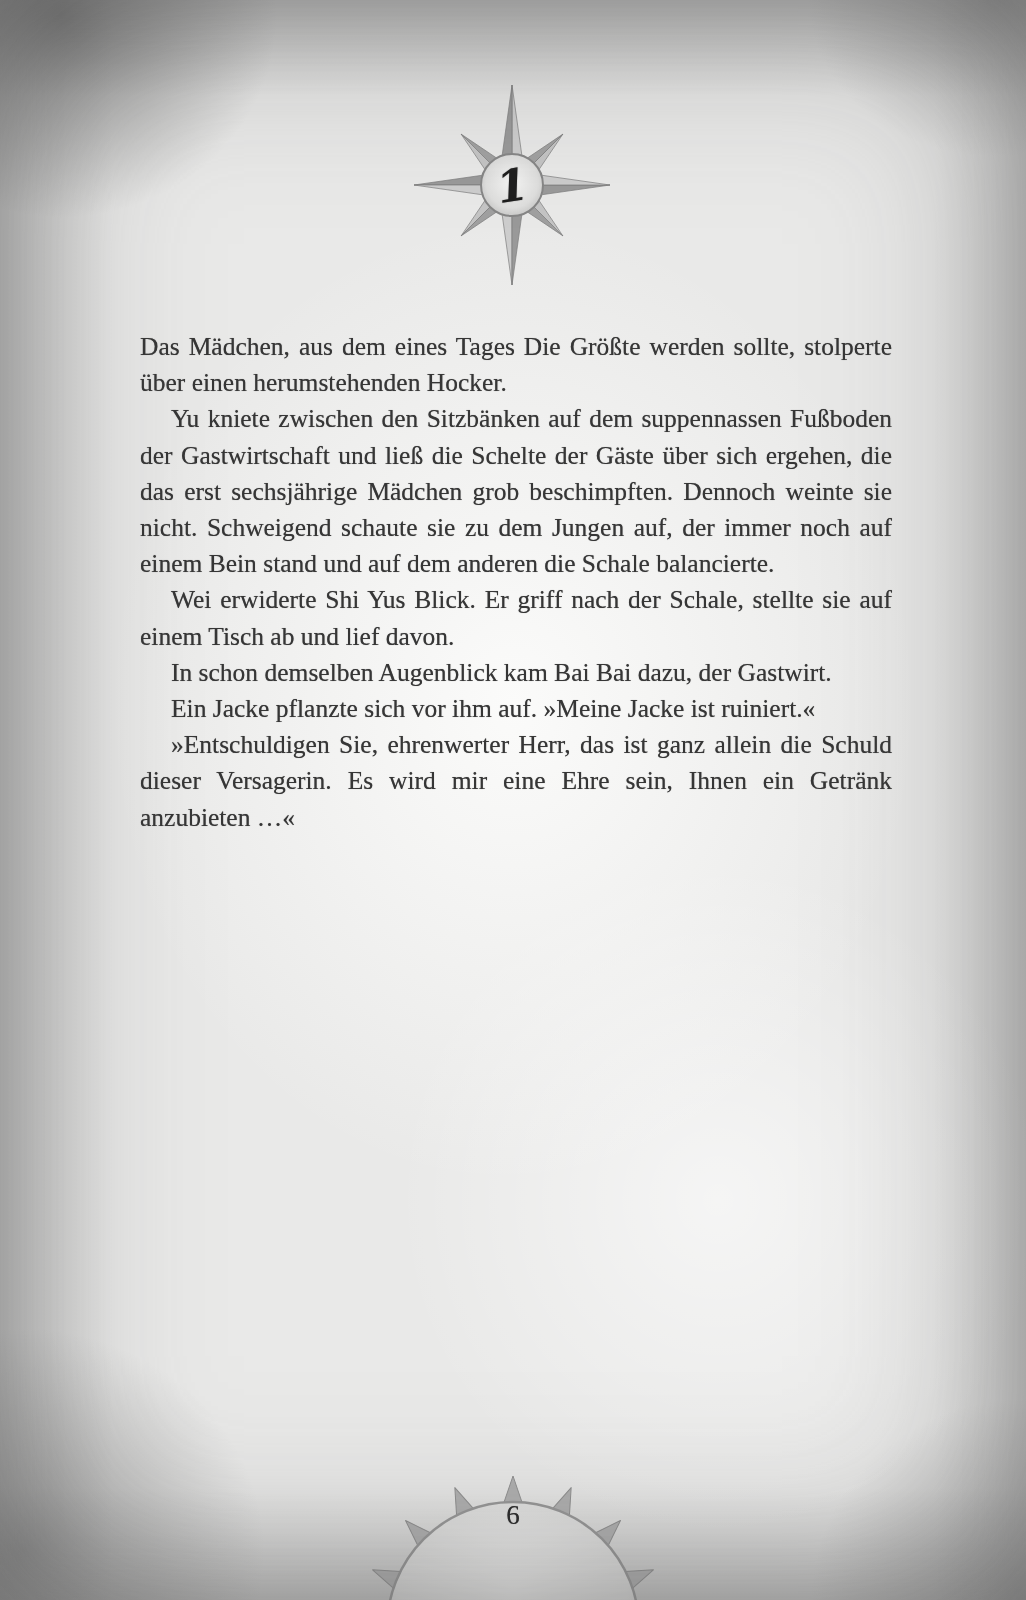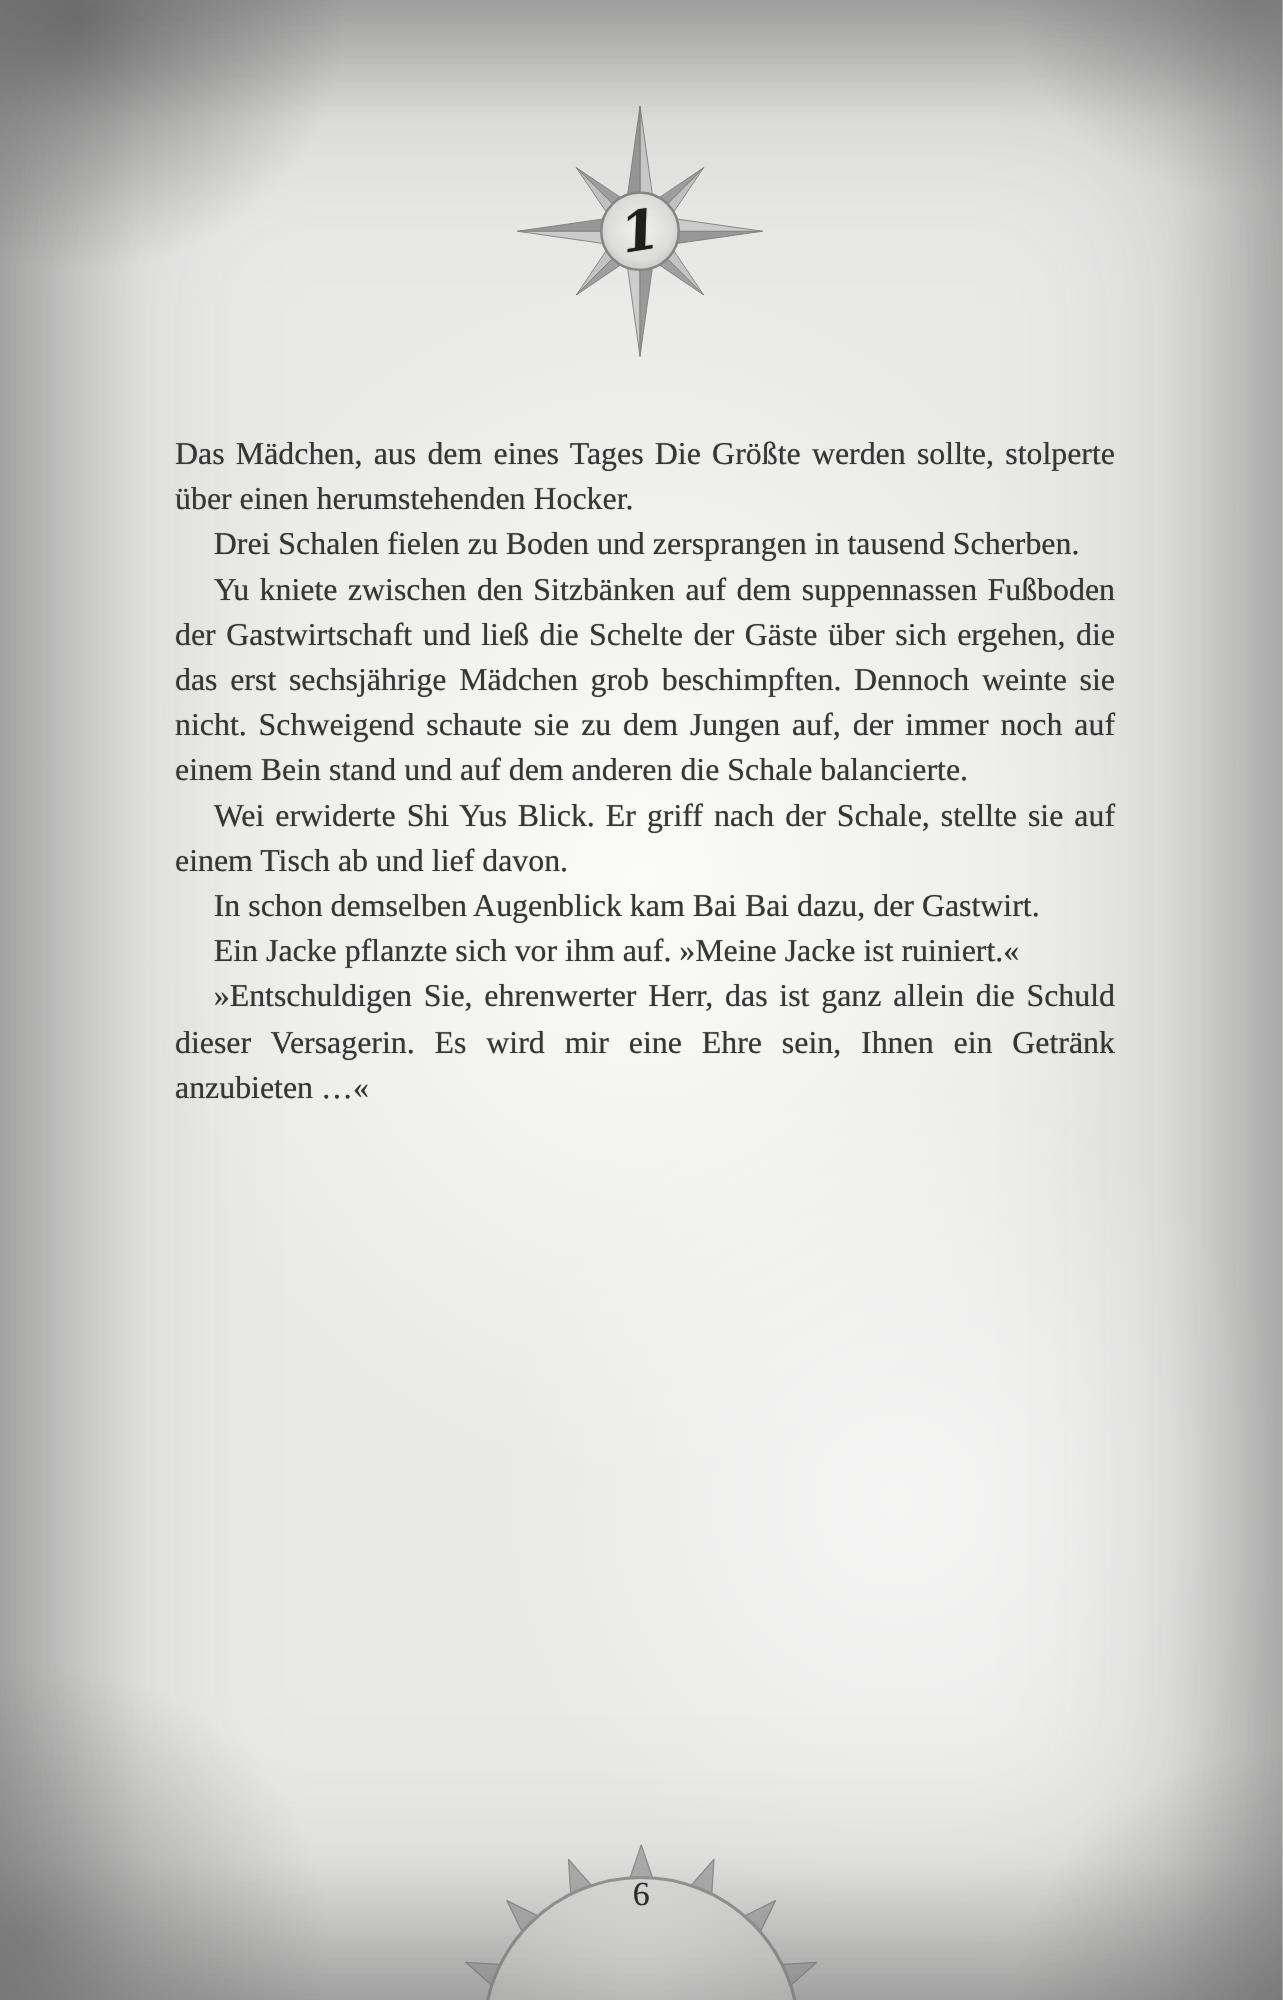--- a/index.html
+++ b/index.html
@@ -52,21 +52,21 @@
     font-style: italic;
     font-weight: bold;
     font-size: 44px;
     color: #1e1e1e;
     transform: rotate(-9deg);
     text-shadow: 0 0 1px rgba(30,30,30,0.6);
   }
   .text-block {
     position: absolute;
     left: 140px;
-    top: 345px;
+    top: 329px;
     width: 752px;
     font-size: 25.5px;
     line-height: 36.2px;
     color: #363636;
     text-align: justify;
     text-shadow: 0 0 0.7px rgba(45,45,45,0.65);
   }
   .para { margin: 0; }
   .para.indent { text-indent: 31px; }
   .bottom-ornament {
@@ -127,21 +127,20 @@
 
     <polygon points="59.1,59.1 119.9,100.1 110,110" fill="#a0a0a0"></polygon>
     <polygon points="59.1,59.1 100.1,119.9 110,110" fill="#c4c4c4"></polygon>
   </g>
   <circle cx="110" cy="110" r="31" fill="url(#starCenterGrad)" stroke="#868686" stroke-width="2"></circle>
 </svg>
 <div class="chapter-number">1</div>
 
 <div class="text-block">
     <p class="para">Das Mädchen, aus dem eines Tages Die Größte werden sollte, stolperte über einen herumstehenden Hocker.</p>
-    <p class="para indent">Drei Schalen fielen zu Boden und zersprangen in tausend Scherben.</p>
     <p class="para indent">Yu kniete zwischen den Sitzbänken auf dem suppennassen Fußboden der Gastwirtschaft und ließ die Schelte der Gäste über sich ergehen, die das erst sechsjährige Mädchen grob beschimpften. Dennoch weinte sie nicht. Schweigend schaute sie zu dem Jungen auf, der immer noch auf einem Bein stand und auf dem anderen die Schale balancierte.</p>
     <p class="para indent">Wei erwiderte Shi Yus Blick. Er griff nach der Schale, stellte sie auf einem Tisch ab und lief davon.</p>
     <p class="para indent">In schon demselben Augenblick kam Bai Bai dazu, der Gastwirt.</p>
     <p class="para indent">Ein Jacke pflanzte sich vor ihm auf. »Meine Jacke ist ruiniert.«</p>
     <p class="para indent">»Entschuldigen Sie, ehrenwerter Herr, das ist ganz allein die Schuld dieser Versagerin. Es wird mir eine Ehre sein, Ihnen ein Getränk anzubieten …«</p>
   </div>
 
 <svg class="bottom-ornament" viewBox="0 0 360 170" width="360" height="170" xmlns="http://www.w3.org/2000/svg">
   <defs>
     <radialGradient id="discGrad" cx="50%" cy="35%" r="75%">

